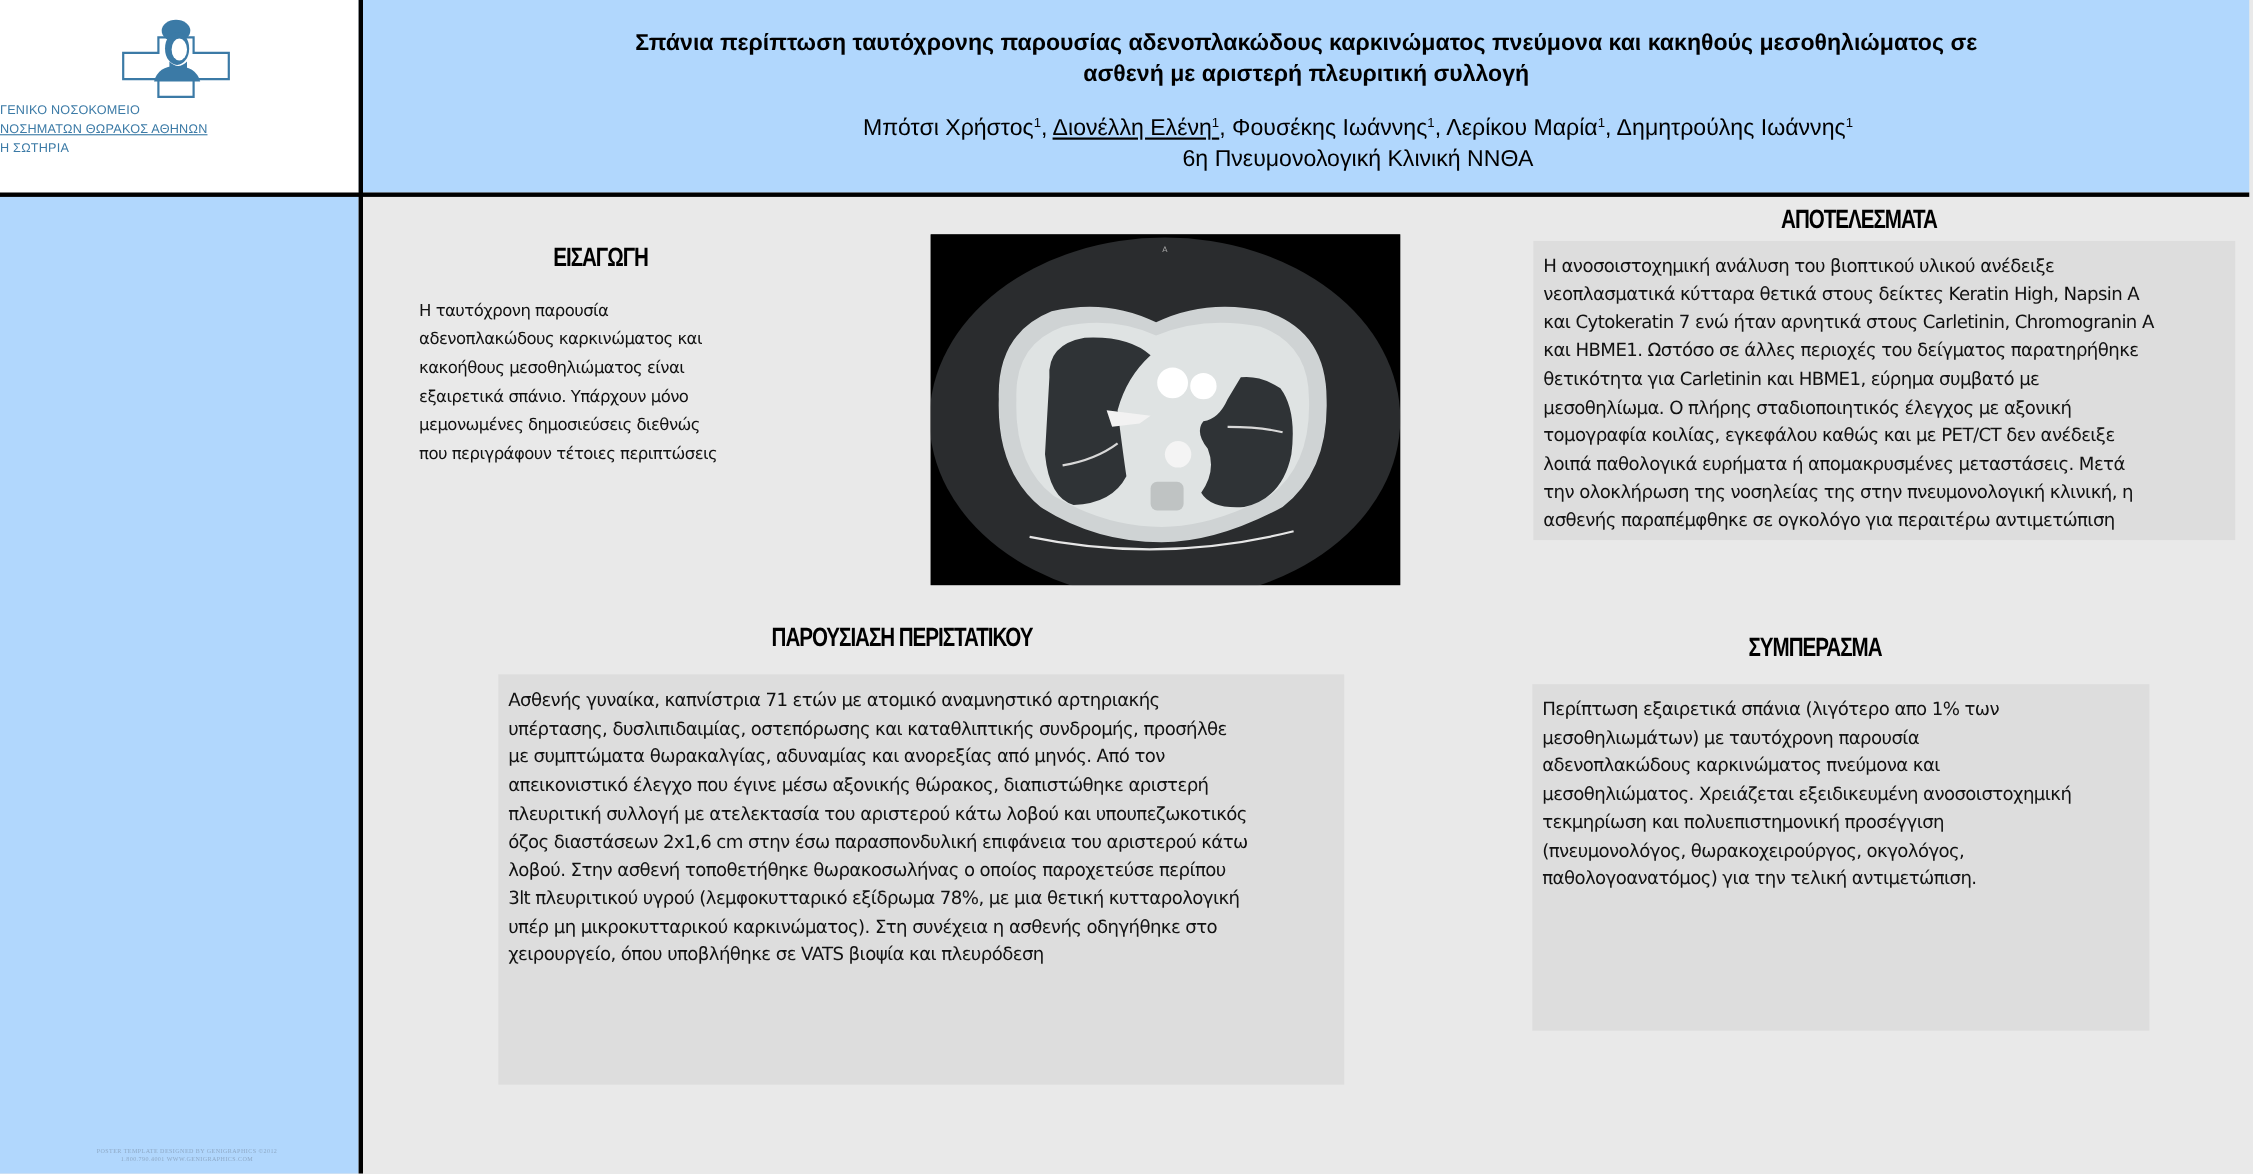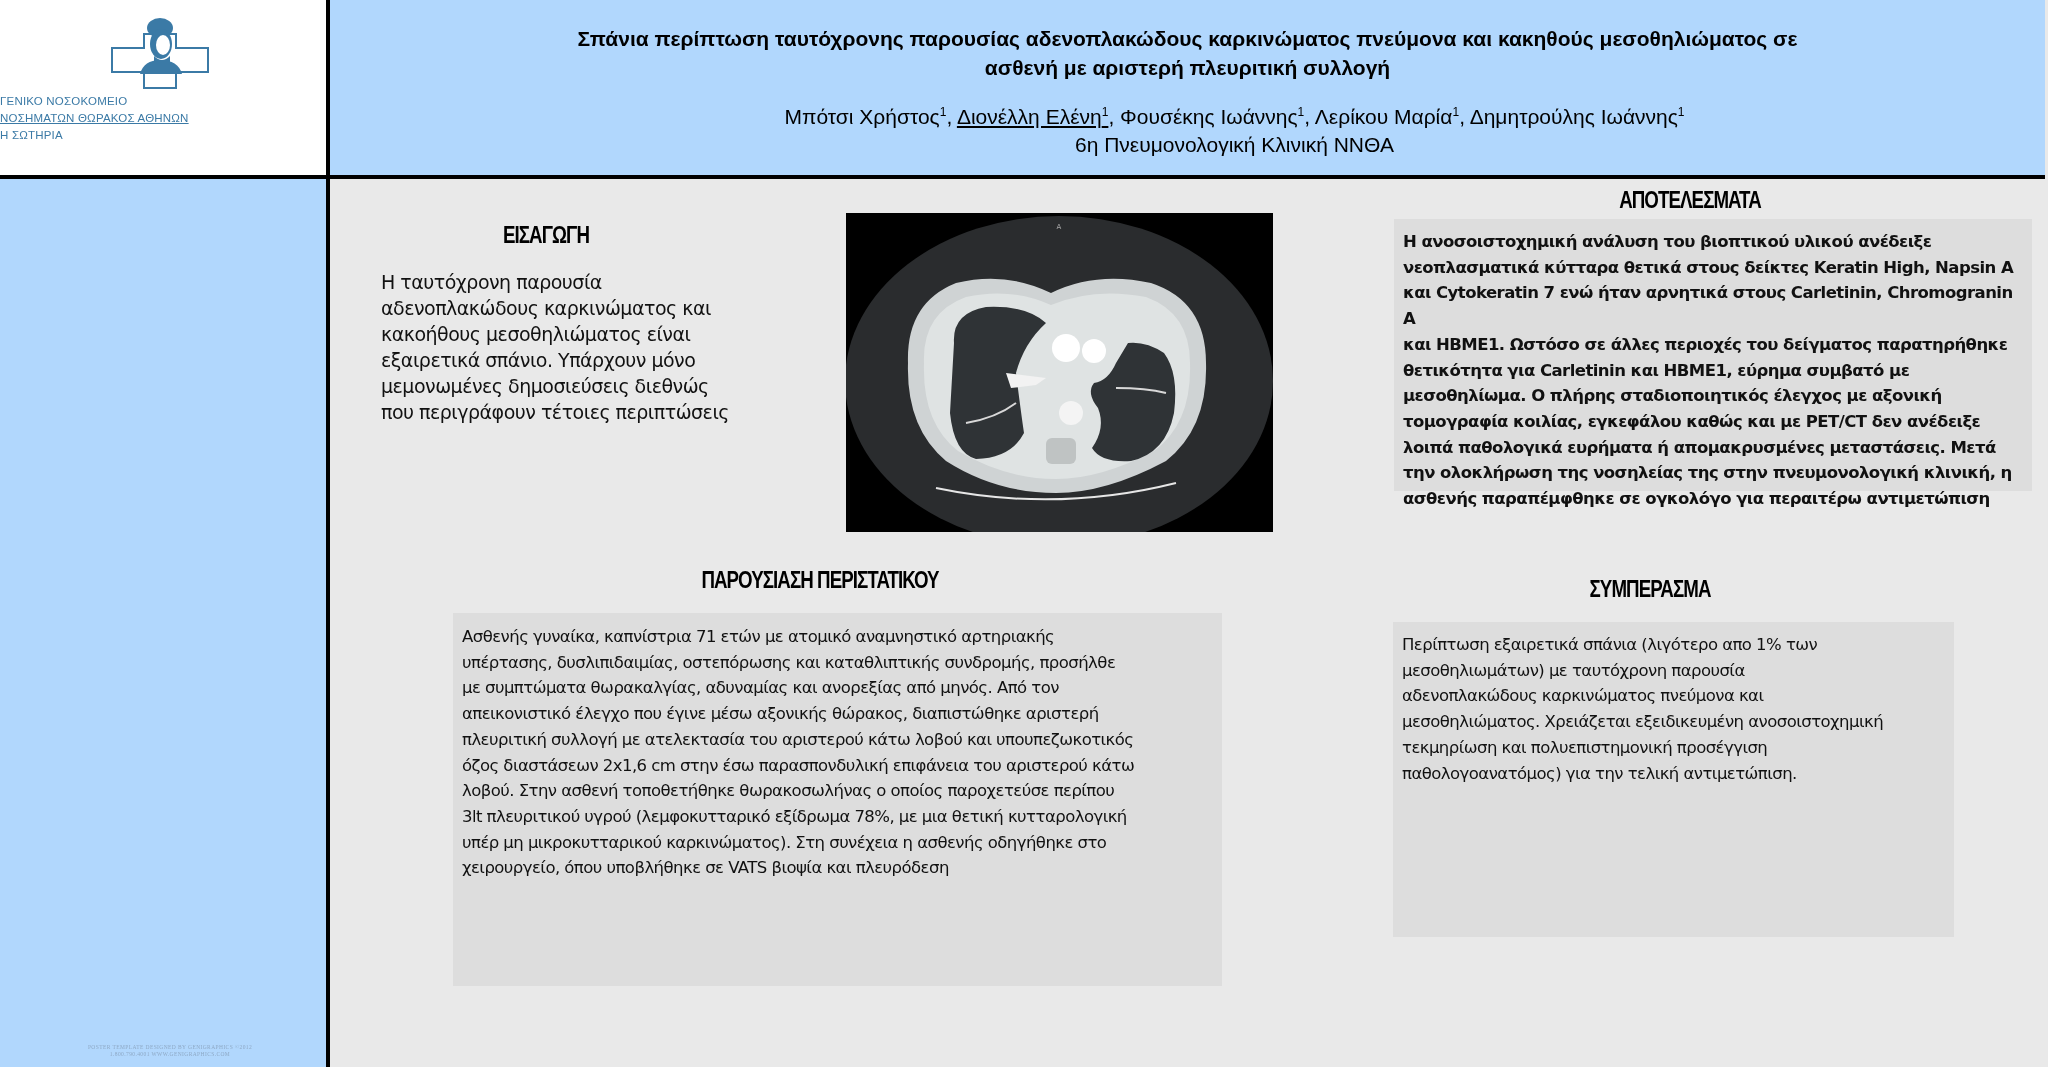--- a/index.html
+++ b/index.html
@@ -59,21 +59,21 @@
     transform-origin: center center;
   }
   .box {
     position: absolute; background: #dddddd;
     font-family: "DejaVu Sans", sans-serif; font-size: 16.5px; line-height: 25.7px;
     letter-spacing: -0.55px; color: #111;
     box-sizing: border-box;
   }
   .intro-text {
     position: absolute; left: 381px; top: 269px; width: 360px;
-    font-family: "DejaVu Sans", sans-serif; font-size: 19px; line-height: 26px;
+    font-family: "DejaVu Sans", sans-serif; font-size: 15px; line-height: 26px;
     letter-spacing: -0.5px; color: #111;
   }
   .ct {
     position: absolute; left: 846px; top: 213px; width: 427px; height: 319px;
     background: #000;
     overflow: hidden;
   }
   .footer-credit {
     position: absolute; left: 60px; top: 1044px; width: 220px; text-align: center;
     font-family: "Liberation Serif", serif; font-size: 5.5px; line-height: 7px;
@@ -145,21 +145,21 @@
     <rect x="200" y="225" width="30" height="26" rx="6" fill="#bfc3c3"></rect>
     <path d="M160 160 L200 165 L190 172 L165 175 Z" fill="#f2f2f2"></path>
     <path d="M120 210 Q150 205 170 190" stroke="#d8d8d8" stroke-width="2" fill="none"></path>
     <path d="M270 175 Q300 175 320 180" stroke="#d8d8d8" stroke-width="2" fill="none"></path>
 
     <path d="M90 275 Q210 300 330 270" stroke="#e6e6e6" stroke-width="2" fill="none"></path>
   </svg>
 </div>
 
 <div class="sec-title" style="left:1440px; top:186px; width:500px;">ΑΠΟΤΕΛΕΣΜΑΤΑ</div>
-<div class="box" style="left:1394px; top:219px; width:638px; height:272px; padding:10px 8px 0 9px;font-weight:bold;">
+<div class="box" style="left:1394px; top:219px; width:638px; height:272px; padding:10px 8px 0 9px;">
   <div>Η ανοσοιστοχημική ανάλυση του βιοπτικού υλικού ανέδειξε</div>
   <div>νεοπλασματικά κύτταρα θετικά στους δείκτες  Keratin High, Napsin A</div>
   <div>και Cytokeratin 7 ενώ ήταν αρνητικά στους Carletinin, Chromogranin A</div>
   <div>και HBME1. Ωστόσο σε άλλες περιοχές του δείγματος παρατηρήθηκε</div>
   <div>θετικότητα για Carletinin και HBME1, εύρημα συμβατό με</div>
   <div>μεσοθηλίωμα. Ο πλήρης σταδιοποιητικός έλεγχος  με αξονική</div>
   <div>τομογραφία κοιλίας, εγκεφάλου καθώς και με PET/CT δεν ανέδειξε</div>
   <div>λοιπά παθολογικά ευρήματα ή απομακρυσμένες μεταστάσεις. Μετά</div>
   <div>την ολοκλήρωση της νοσηλείας της στην πνευμονολογική κλινική, η</div>
   <div>ασθενής παραπέμφθηκε σε ογκολόγο για περαιτέρω αντιμετώπιση</div>
@@ -179,19 +179,20 @@
   <div>χειρουργείο, όπου υποβλήθηκε σε VATS βιοψία και πλευρόδεση</div>
 </div>
 
 <div class="sec-title" style="left:1440px; top:575px; width:420px;">ΣΥΜΠΕΡΑΣΜΑ</div>
 <div class="box" style="left:1393px; top:622px; width:561px; height:315px; padding:10px 8px 0 9px;">
   <div>Περίπτωση εξαιρετικά σπάνια (λιγότερο απο 1% των</div>
   <div>μεσοθηλιωμάτων) με ταυτόχρονη παρουσία</div>
   <div>αδενοπλακώδους καρκινώματος πνεύμονα και</div>
   <div>μεσοθηλιώματος. Χρειάζεται εξειδικευμένη ανοσοιστοχημική</div>
   <div>τεκμηρίωση και πολυεπιστημονική προσέγγιση</div>
+  <div>(πνευμονολόγος, θωρακοχειρούργος, οκγολόγος,</div>
   <div>παθολογοανατόμος) για την τελική αντιμετώπιση.</div>
 </div>
 
 <div class="footer-credit">
   <div>POSTER TEMPLATE DESIGNED BY GENIGRAPHICS ©2012</div>
   <div>1.800.790.4001   WWW.GENIGRAPHICS.COM</div>
 </div>
 
 </body></html>

